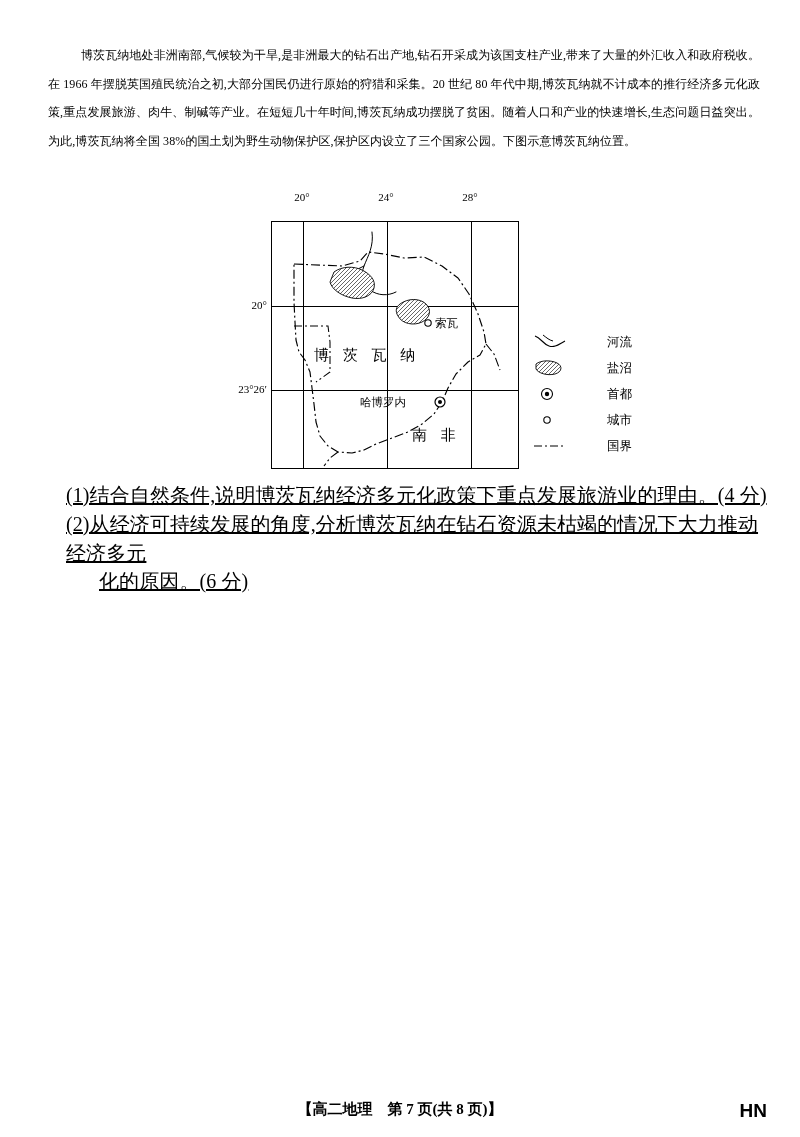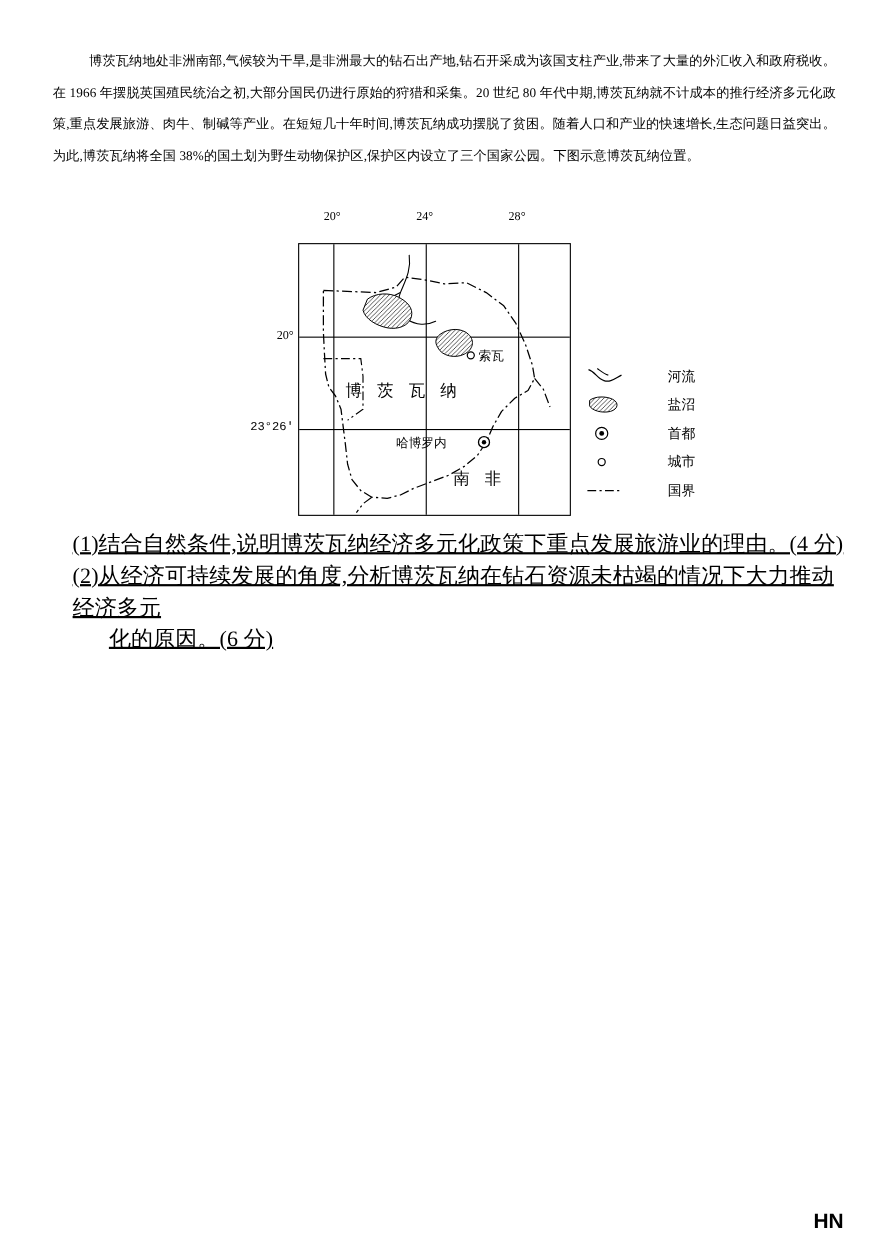--- a/index.html
+++ b/index.html
@@ -167,21 +167,21 @@
 
   <div class="q-body">博茨瓦纳地处非洲南部,气候较为干旱,是非洲最大的钻石出产地,钻石开采成为该国支柱产业,带来了大量的外汇收入和政府税收。在 1966 年摆脱英国殖民统治之初,大部分国民仍进行原始的狩猎和采集。20 世纪 80 年代中期,博茨瓦纳就不计成本的推行经济多元化政策,重点发展旅游、肉牛、制碱等产业。在短短几十年时间,博茨瓦纳成功摆脱了贫困。随着人口和产业的快速增长,生态问题日益突出。为此,博茨瓦纳将全国 38%的国土划为野生动物保护区,保护区内设立了三个国家公园。下图示意博茨瓦纳位置。</div>
 
   <div class="figure">
 
     <div class="lon-label" style="left:49px;">20°</div>
     <div class="lon-label" style="left:133px;">24°</div>
     <div class="lon-label" style="left:217px;">28°</div>
 
     <div class="lat-label" style="left:-28px; top:98px; width:42px;">20°</div>
-    <div class="lat-label" style="left:-44px; top:182px; width:58px;font-family:Liberation Mono, monospace;">23°26′</div>
+    <div class="lat-label" style="left:-44px; top:182px; width:58px;">23°26′</div>
 
     <div class="map-box">
 
       <div class="grid-v" style="left:31px;"></div>
       <div class="grid-v" style="left:115px;"></div>
       <div class="grid-v" style="left:199px;"></div>
       <div class="grid-h" style="top:84px;"></div>
       <div class="grid-h" style="top:168px;"></div>
 
       <svg width="246" height="246" viewBox="0 0 246 246" style="position:absolute;left:0;top:0;">
@@ -294,15 +294,16 @@
 
     </div>
   </div>
 
   <div class="subq subq1">(1)结合自然条件,说明博茨瓦纳经济多元化政策下重点发展旅游业的理由。(4 分)</div>
   <div class="subq subq2">
     <span>(2)从经济可持续发展的角度,分析博茨瓦纳在钻石资源未枯竭的情况下大力推动经济多元</span>
     <span class="cont">化的原因。(6 分)</span>
   </div>
 
+  <div class="footer">【高二地理　第 7 页(共 8 页)】</div>
   <div class="footer-right">HN</div>
 
 </div>
 
 </body></html>

